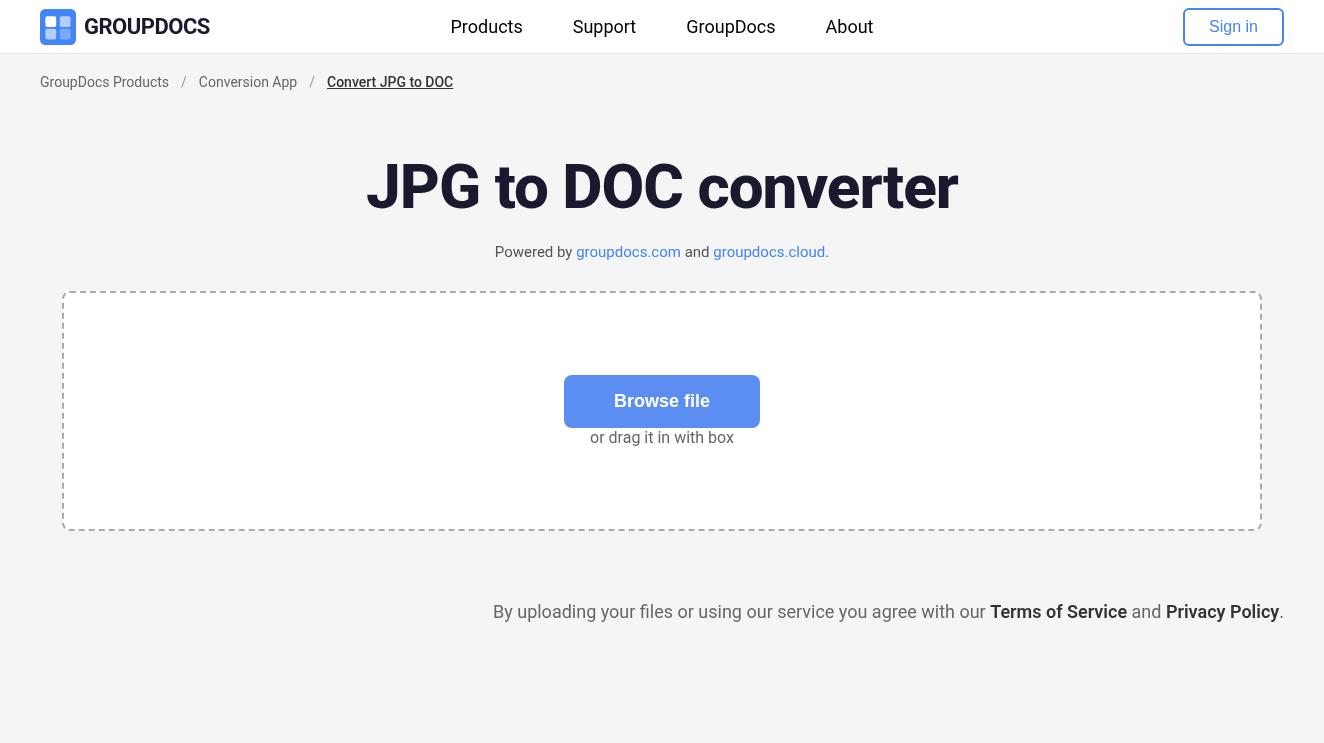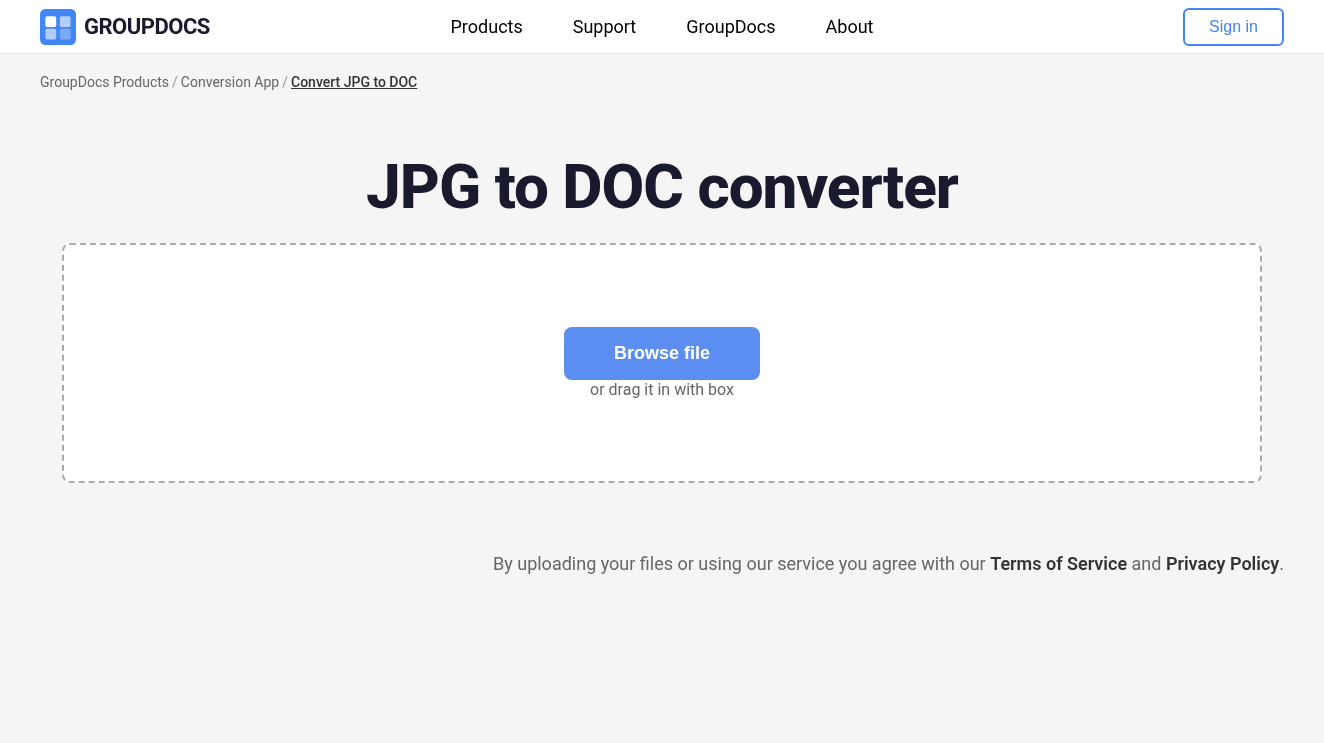--- a/index.html
+++ b/index.html
@@ -76,21 +76,21 @@
       border-radius: 6px;
       cursor: pointer;
       font-weight: 500;
     }
 
     
     .breadcrumb {
       padding: 20px 40px;
       display: flex;
       align-items: center;
-      gap: 3px;
+      gap: 12px;
       background-color: #f5f5f5;
     }
 
     .breadcrumb-item {
       font-size: 14px;
       color: #666;
       text-decoration: none;
     }
 
     .breadcrumb-separator {
@@ -218,20 +218,23 @@
   <a class="breadcrumb-item">GroupDocs Products</a>
   <span class="breadcrumb-separator">/</span>
   <a class="breadcrumb-item">Conversion App</a>
   <span class="breadcrumb-separator">/</span>
   <span class="breadcrumb-current">Convert JPG to DOC</span>
 </nav>
 
 <main class="main-content">
   <h1 class="page-title">JPG to DOC converter</h1>
 
+  <p class="powered-by">
+    <span>Powered by </span><a href="#">groupdocs.com</a><span> and </span><a href="#">groupdocs.cloud</a><span>.</span>
+  </p>
 
   <div class="drop-zone">
     <button class="browse-btn">Browse file</button>
     <span class="drag-text">or drag it in with box</span>
   </div>
 </main>
 
 <footer class="footer-note">
   <span>By uploading your files or using our service you agree with our </span><a href="#">Terms of Service</a><span> and </span><a href="#">Privacy Policy</a><span>.</span>
 </footer>

